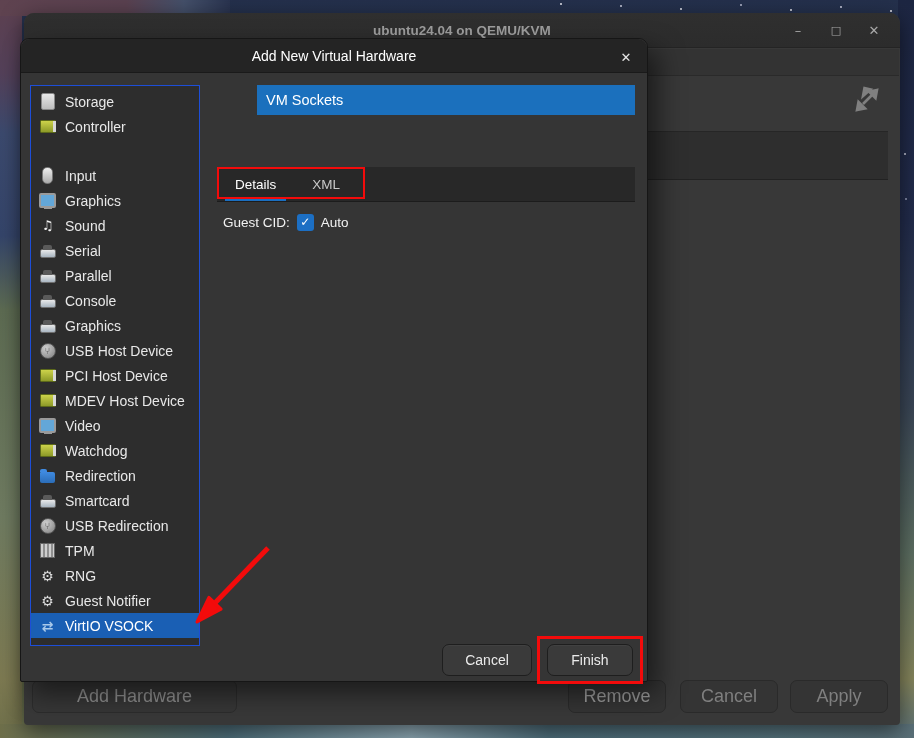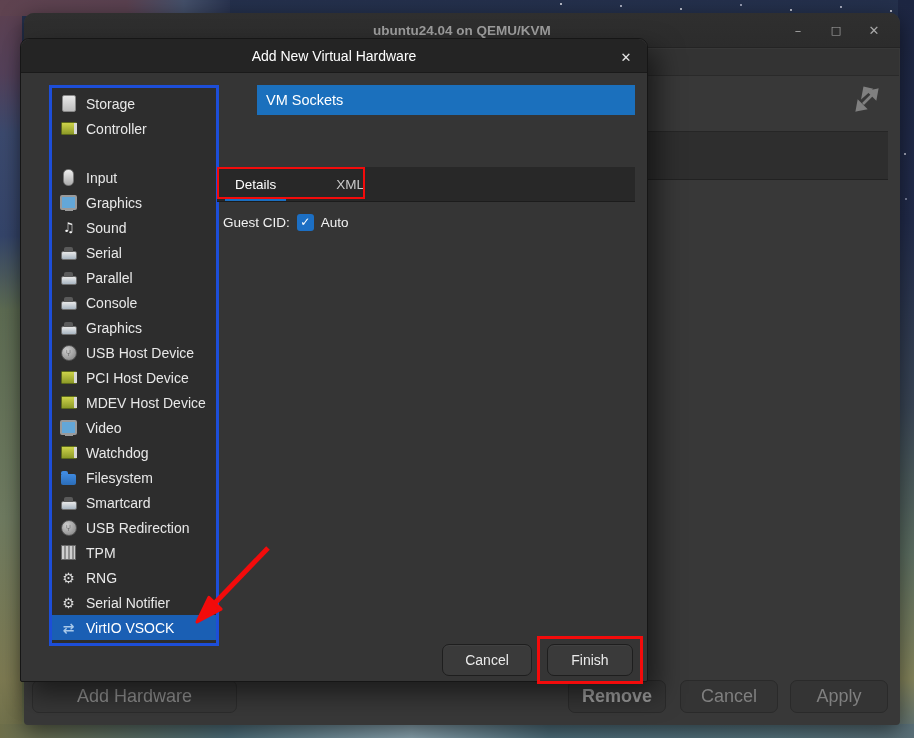--- a/index.html
+++ b/index.html
@@ -30,36 +30,36 @@
   .mw-controls { position:absolute; right:14px; top:0; height:35px; display:flex; align-items:center; gap:14px; }
   .mw-btn { width:24px; height:24px; display:flex; align-items:center; justify-content:center;
     color:#a9a9a9; font-size:13px; cursor:default; }
   .mw-menuband { position:absolute; left:1px; top:36px; width:874px; height:27px; background:#333333; border-bottom:1px solid #2a2a2a; }
   .mw-toolband { position:absolute; left:1px; top:118px; width:863px; height:49px; background:#2e2e2e;
     border-top:1px solid #262626; border-bottom:1px solid #222; }
   .mw-expand { position:absolute; right:18px; top:72px; width:30px; height:30px; opacity:.85; }
   .gtk-btn-dim { position:absolute; height:33px; background:#343434; border:1px solid #2a2a2a; border-radius:7px;
     color:#7f7f7f; font-size:18px; display:flex; align-items:center; justify-content:center; }
   #btn-add-hw { left:8px; top:667px; width:205px; color:#8f8f8f; background:#363636; border-color:#2c2c2c; }
-  #btn-remove { left:544px; top:667px; width:98px; color:#9c9c9c;font-weight:bold; }
+  #btn-remove { left:544px; top:667px; width:98px; color:#9c9c9c; }
   #btn-bg-cancel { left:656px; top:667px; width:98px; }
   #btn-apply { left:766px; top:667px; width:98px; }
 
   
   .dialog { position:absolute; left:20px; top:38px; width:628px; height:644px;
     background:#353535; border:1px solid #161616; border-radius:9px 9px 2px 2px;
     box-shadow:10px 12px 26px rgba(0,0,0,.5); }
   .dlg-header { position:relative; height:34px; background:#242424; border-radius:9px 9px 0 0; border-bottom:1px solid #1a1a1a; }
   .dlg-title { position:absolute; left:0; right:0; top:0; height:34px; line-height:34px; text-align:center;
     color:#ffffff; font-weight:normal; font-size:14px; }
   .dlg-close { position:absolute; right:10px; top:7px; width:22px; height:22px; display:flex; align-items:center;
     justify-content:center; color:#e6e6e6; font-size:13px; font-weight:bold; border-radius:4px; }
 
-  .sidebar { position:absolute; left:28px; top:46px; width:170px; height:561px;
-    background:#2d2d2d; border:3px solid #1d4ed8; overflow:hidden; }
+  .sidebar { position:absolute; left:9px; top:46px; width:170px; height:561px;
+    background:#2d2d2d; border:1px solid #1d4ed8; overflow:hidden; }
   .hw-list { list-style:none; padding-top:3px; }
   .hw-row { height:25px; display:flex; align-items:center; gap:9px; padding-left:8px; color:#e8e8e8; font-size:14px; white-space:nowrap; }
   .hw-row.selected { background:#1a5fb4; color:#ffffff; }
   .hw-spacer { height:24px; }
 
   
   .icn { width:17px; height:17px; flex:0 0 17px; position:relative; display:flex; align-items:center; justify-content:center; }
   .icn-drive::before { content:""; width:12px; height:15px; background:linear-gradient(180deg,#e8e8e8,#bdbdbd); border-radius:2px; border:1px solid #888; }
   .icn-chip::before { content:""; width:14px; height:11px; background:linear-gradient(180deg,#cdd34a,#8d9a28); border:1px solid #5d6a1a; border-radius:1px; }
   .icn-chip::after { content:""; position:absolute; right:0px; top:3px; width:3px; height:11px; background:#d8d8d8; }
@@ -72,21 +72,21 @@
   .icn-usb::before { content:""; width:14px; height:14px; background:radial-gradient(circle at 35% 30%,#cfcfcf,#7d7d7d); border-radius:50%; border:1px solid #555; }
   .icn-usb::after { content:"\2442"; position:absolute; color:#3c3c3c; font-size:9px; font-family:"DejaVu Sans",sans-serif; }
   .icn-folder::before { content:""; width:15px; height:11px; background:linear-gradient(180deg,#3f8ae0,#2b6db8); border-radius:1px 2px 2px 2px; margin-top:3px; }
   .icn-folder::after { content:""; position:absolute; top:2px; left:1px; width:7px; height:3px; background:#3f8ae0; border-radius:2px 2px 0 0; }
   .icn-tpm::before { content:""; width:13px; height:13px; background:repeating-linear-gradient(90deg,#cfcfcf 0 2px,#8f8f8f 2px 4px); border:1px solid #666; }
   .icn-gear { color:#dcdcdc; font-size:14px; }
   .icn-arrows { color:#a9c9ea; font-size:14px; font-weight:bold; }
 
   .content { position:absolute; left:196px; top:46px; width:418px; height:561px; }
   .panel-header { height:30px; line-height:30px; padding-left:9px; color:#ffffff; font-size:14.5px; background:#1b70bd;margin-left:40px; }
-  .tabbar { position:absolute; left:0; top:82px; width:418px; height:35px; background:#282828; border-bottom:1px solid #1c1c1c; display:flex;gap:24px; }
+  .tabbar { position:absolute; left:0; top:82px; width:418px; height:35px; background:#282828; border-bottom:1px solid #1c1c1c; display:flex; }
   .tab { position:relative; height:35px; padding:0 18px; display:flex; align-items:center; color:#c9c9c9; font-size:13.5px; }
   .tab.active { color:#ffffff; }
   .tab.active::after { content:""; position:absolute; left:8px; right:8px; bottom:1px; height:3px; background:#1b6fc0; }
   .guest-row { position:absolute; left:6px; top:124px; height:26px; display:flex; align-items:center; gap:7px; color:#f2f2f2; font-size:13.5px; }
   .checkbox { width:17px; height:17px; background:#1c6fc4; border-radius:3px; display:flex; align-items:center; justify-content:center;
     color:#ffffff; font-size:12px; font-weight:bold; }
 
   .dlg-footer { position:absolute; left:0; bottom:5px; width:100%; height:32px; }
   .dlg-btn { position:absolute; top:0; height:32px; background:#3a3a3a; border:1px solid #1e1e1e; border-radius:7px;
     color:#eaeaea; font-size:14px; display:flex; align-items:center; justify-content:center; box-shadow:inset 0 1px 0 rgba(255,255,255,.04); }
@@ -194,41 +194,41 @@
           <li class="hw-row">
             <span class="icn glyph icn-monitor"></span>
             <span>Video</span>
           </li>
           <li class="hw-row">
             <span class="icn glyph icn-chip"></span>
             <span>Watchdog</span>
           </li>
           <li class="hw-row">
             <span class="icn glyph icn-folder"></span>
-            <span>Filesystem</span>
+            <span>Redirection</span>
           </li>
           <li class="hw-row">
             <span class="icn glyph icn-serial"></span>
             <span>Smartcard</span>
           </li>
           <li class="hw-row">
             <span class="icn glyph icn-usb"></span>
             <span>USB Redirection</span>
           </li>
           <li class="hw-row">
             <span class="icn glyph icn-tpm"></span>
             <span>TPM</span>
           </li>
           <li class="hw-row">
             <span class="icn glyph icn-gear">⚙</span>
             <span>RNG</span>
           </li>
           <li class="hw-row">
             <span class="icn glyph icn-gear">⚙</span>
-            <span>Serial Notifier</span>
+            <span>Guest Notifier</span>
           </li>
           <li class="hw-row selected">
             <span class="icn glyph icn-arrows">⇄</span>
             <span>VirtIO VSOCK</span>
           </li>
         </ul>
     </div>
 
     <div class="content">
       <div class="panel-header">VM Sockets</div>

